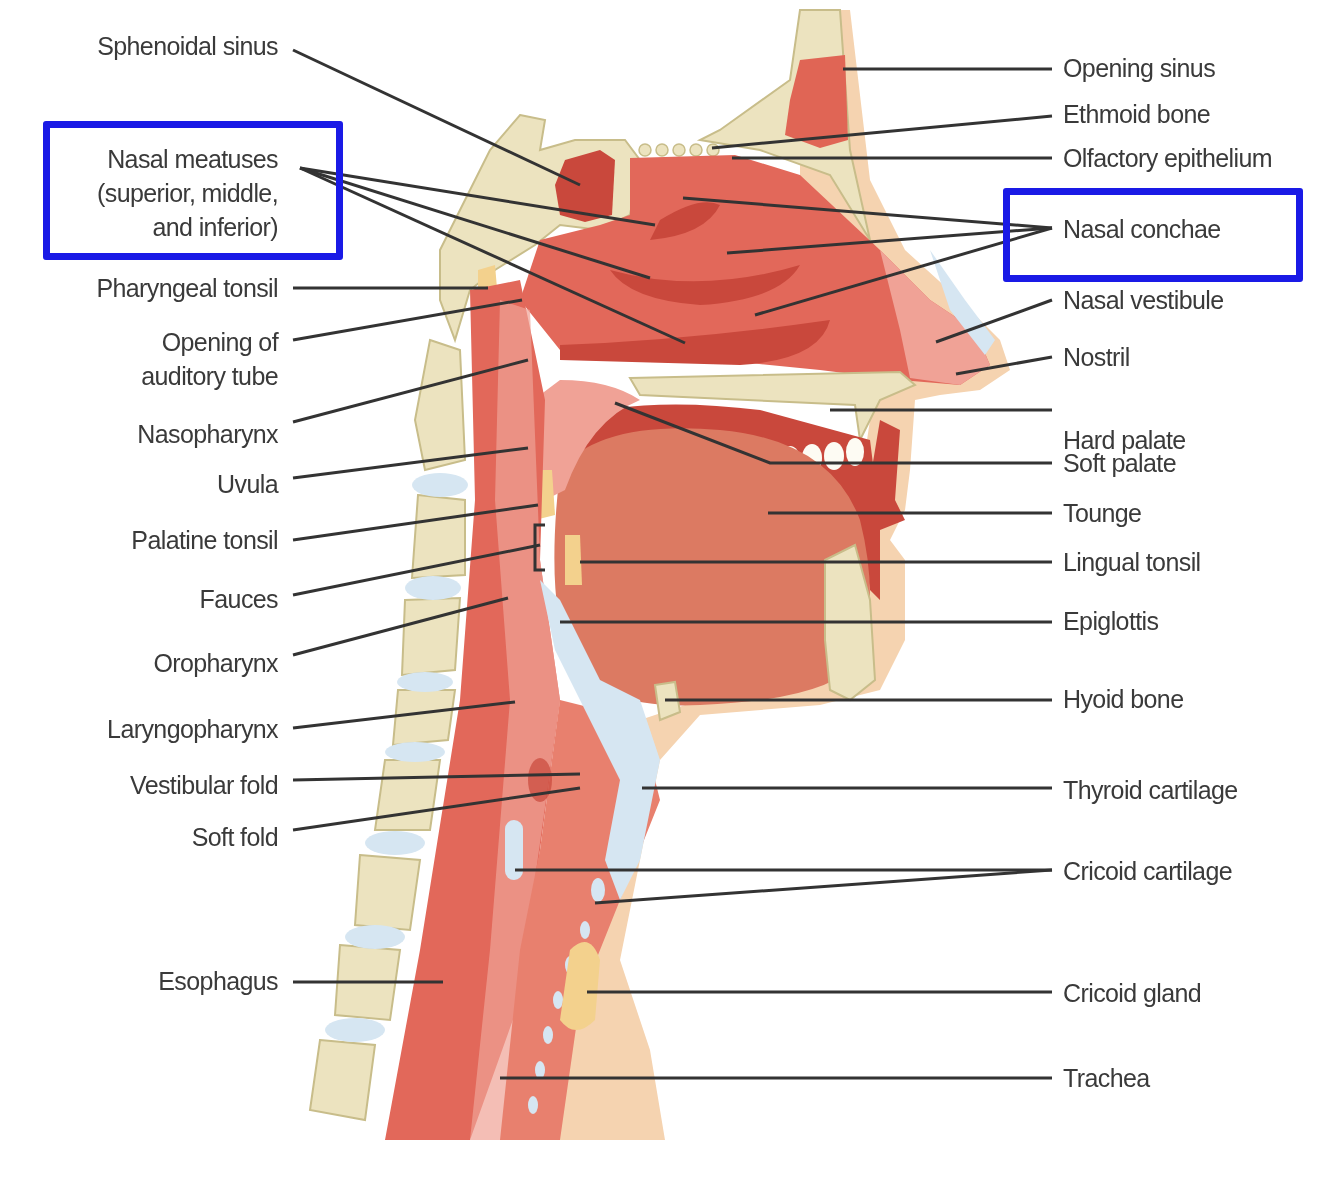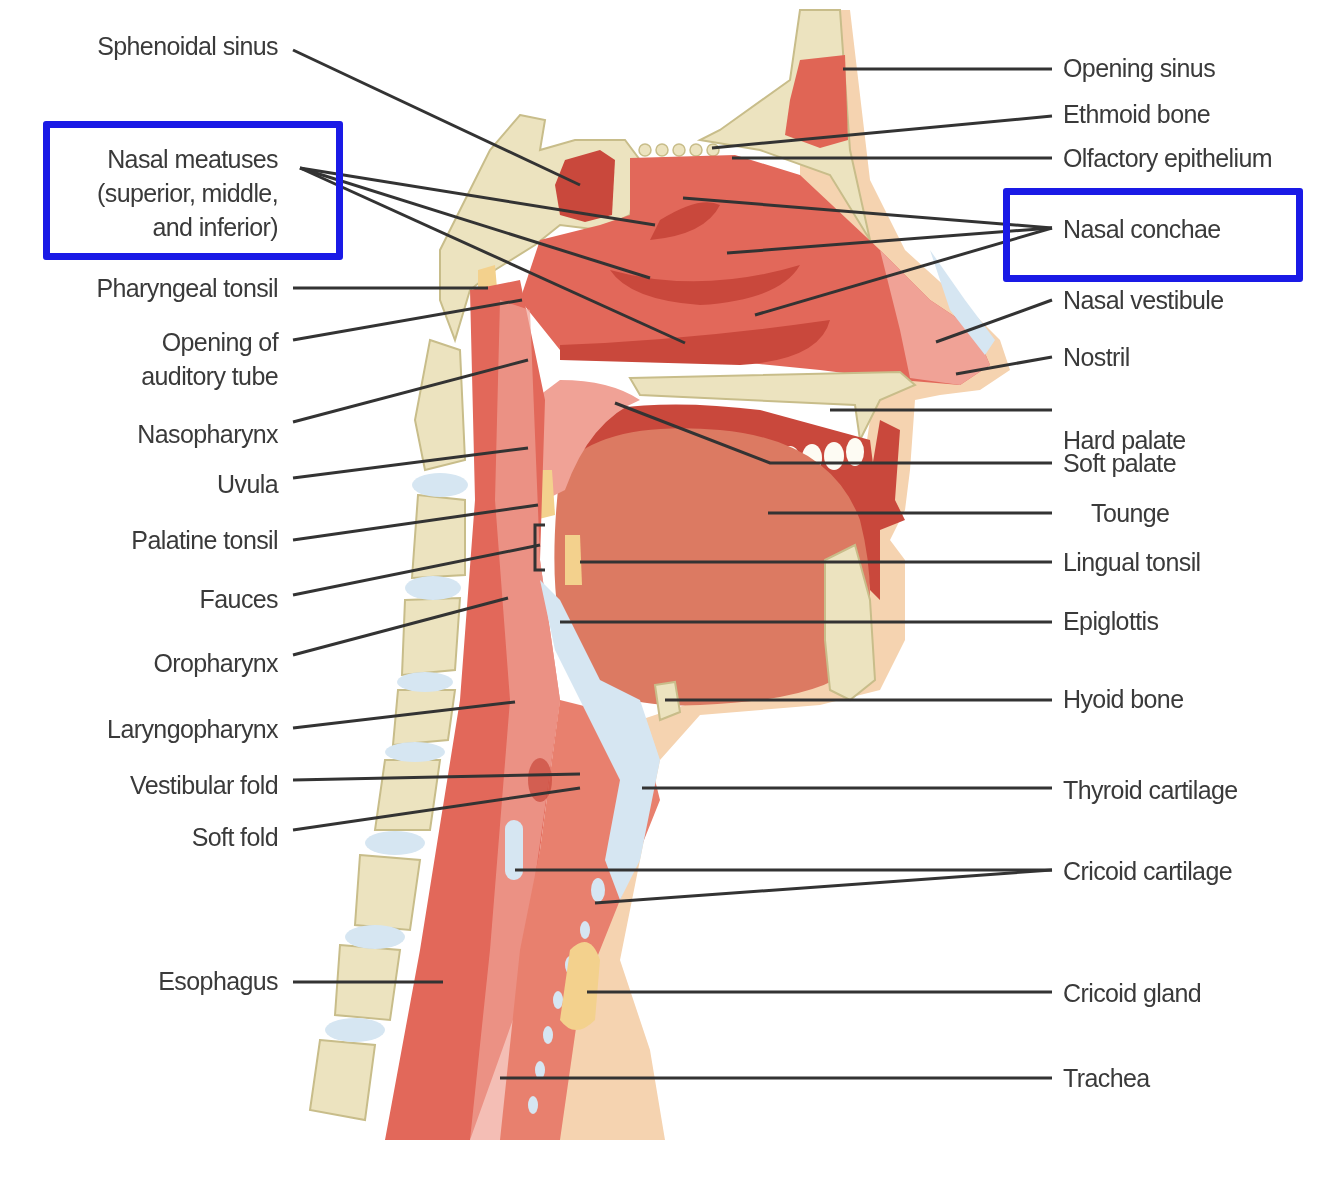--- a/index.html
+++ b/index.html
@@ -178,21 +178,21 @@
   <div class="lbl left" style="right:1040px; top:964px;">Esophagus</div>
 
   <div class="lbl right" style="left:1063px; top:51px;">Opening sinus</div>
   <div class="lbl right" style="left:1063px; top:97px;">Ethmoid bone</div>
   <div class="lbl right" style="left:1063px; top:141px;">Olfactory epithelium</div>
   <div class="lbl right" style="left:1063px; top:212px;">Nasal conchae</div>
   <div class="lbl right" style="left:1063px; top:283px;">Nasal vestibule</div>
   <div class="lbl right" style="left:1063px; top:340px;">Nostril</div>
   <div class="lbl right" style="left:1063px; top:392px;margin-top:31px;">Hard palate</div>
   <div class="lbl right" style="left:1063px; top:446px;">Soft palate</div>
-  <div class="lbl right" style="left:1063px; top:496px;margin-left:28px;">Tounge</div>
+  <div class="lbl right" style="left:1063px; top:496px;">Tounge</div>
   <div class="lbl right" style="left:1063px; top:545px;text-align:center;">Lingual tonsil</div>
   <div class="lbl right" style="left:1063px; top:604px;">Epiglottis</div>
   <div class="lbl right" style="left:1063px; top:682px;">Hyoid bone</div>
   <div class="lbl right" style="left:1063px; top:773px;">Thyroid cartilage</div>
   <div class="lbl right" style="left:1063px; top:854px;">Cricoid cartilage</div>
   <div class="lbl right" style="left:1063px; top:976px;">Cricoid gland</div>
   <div class="lbl right" style="left:1063px; top:1061px;">Trachea</div>
 </div>
 
 </body></html>

